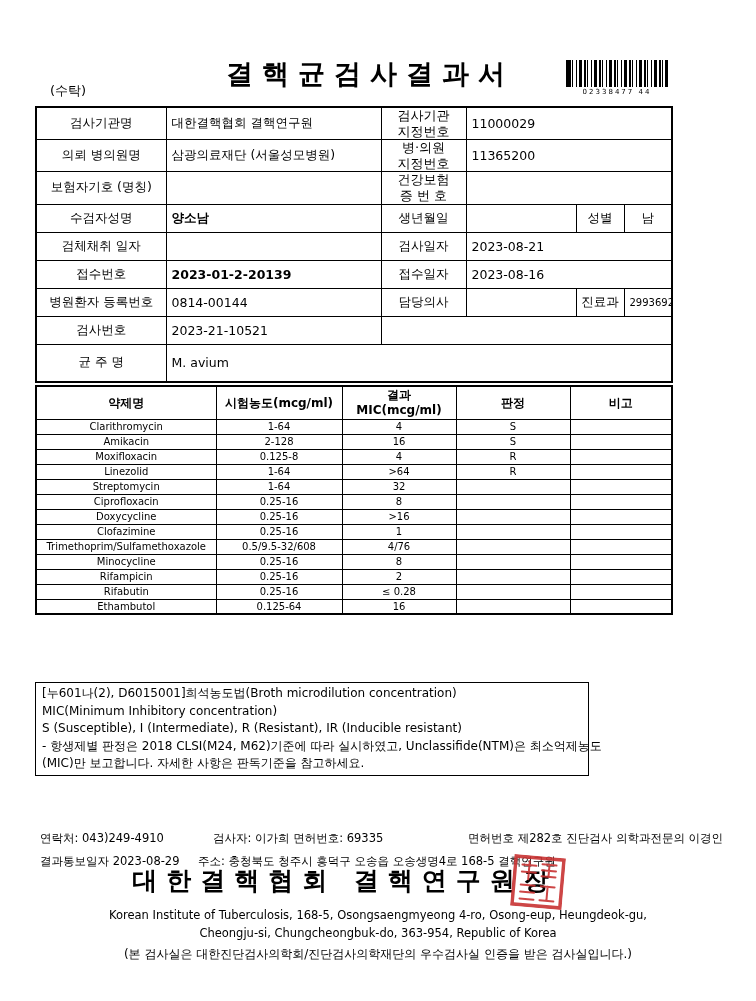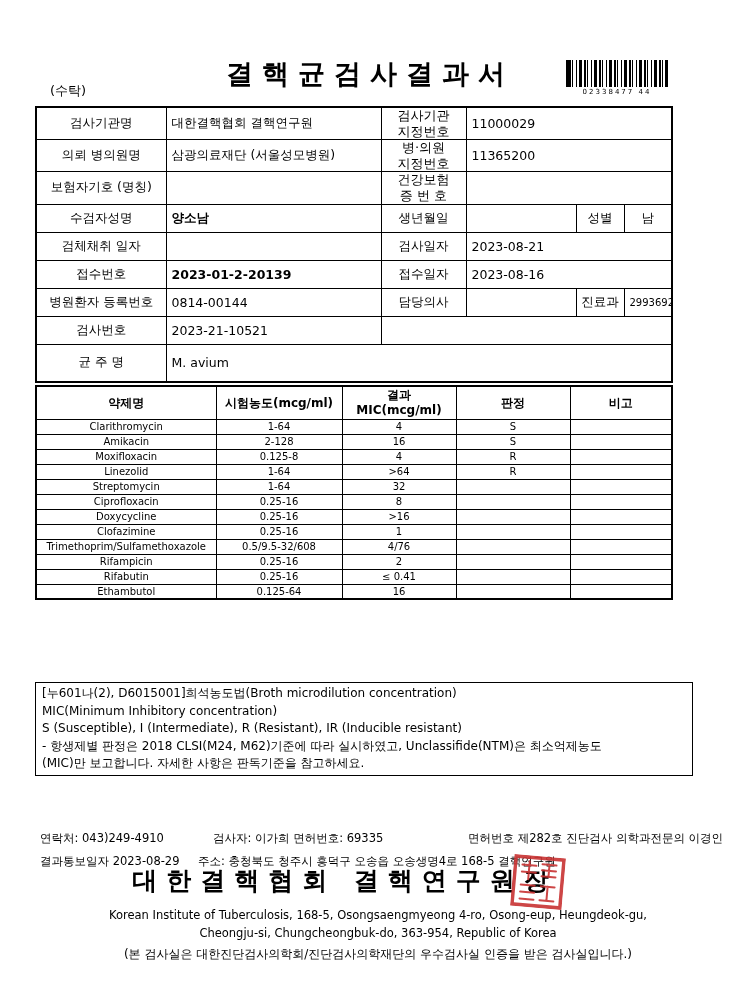--- a/index.html
+++ b/index.html
@@ -30,21 +30,21 @@
   .center { text-align:center; }
   .small-num { font-size:10px; text-align:center; padding:0 2px; }
   .strain td { height:38px; }
 
   .drug-table { position:absolute; left:35px; top:385px; width:636px; border:2px solid #000; }
   .drug-table th { border:1px solid #000; height:33px; font-size:12px; font-weight:700;
                    white-space:pre-line; line-height:1.2; padding:0; }
   .drug-table td { border:1px solid #000; height:15px; font-size:10px; text-align:center;
                    padding:0 2px; overflow:hidden; white-space:nowrap; }
 
-  .note-box { position:absolute; left:35px; top:682px; width:658px; height:94px;
+  .note-box { position:absolute; left:35px; top:682px; width:554px; height:94px;
               border:1px solid #000; padding:2px 6px; font-size:12px; line-height:17.5px; }
   .note-line { white-space:nowrap; }
 
   .f1 { position:absolute; top:831px; font-size:11.5px; white-space:nowrap; }
   .contact { left:40px;text-align:center; } .examiner { left:213px; } .license { left:468px; }
   .f2 { position:absolute; top:854px; font-size:11.5px; white-space:nowrap; }
   .rdate { left:40px; } .addr { left:198px; }
 
   .big-title { position:absolute; top:864px; left:0; width:690px; text-align:center;
                font-size:25px; font-weight:700; letter-spacing:9px; white-space:nowrap; }
@@ -216,30 +216,37 @@
         <td></td>
       </tr>
       <tr>
         <td>Trimethoprim/Sulfamethoxazole</td>
         <td>0.5/9.5-32/608</td>
         <td>4/76</td>
         <td></td>
         <td></td>
       </tr>
       <tr>
+        <td>Minocycline</td>
+        <td>0.25-16</td>
+        <td>8</td>
+        <td></td>
+        <td></td>
+      </tr>
+      <tr>
         <td>Rifampicin</td>
         <td>0.25-16</td>
         <td>2</td>
         <td></td>
         <td></td>
       </tr>
       <tr>
         <td>Rifabutin</td>
         <td>0.25-16</td>
-        <td>≤ 0.41</td>
+        <td>≤ 0.28</td>
         <td></td>
         <td></td>
       </tr>
       <tr>
         <td>Ethambutol</td>
         <td>0.125-64</td>
         <td>16</td>
         <td></td>
         <td></td>
       </tr>

